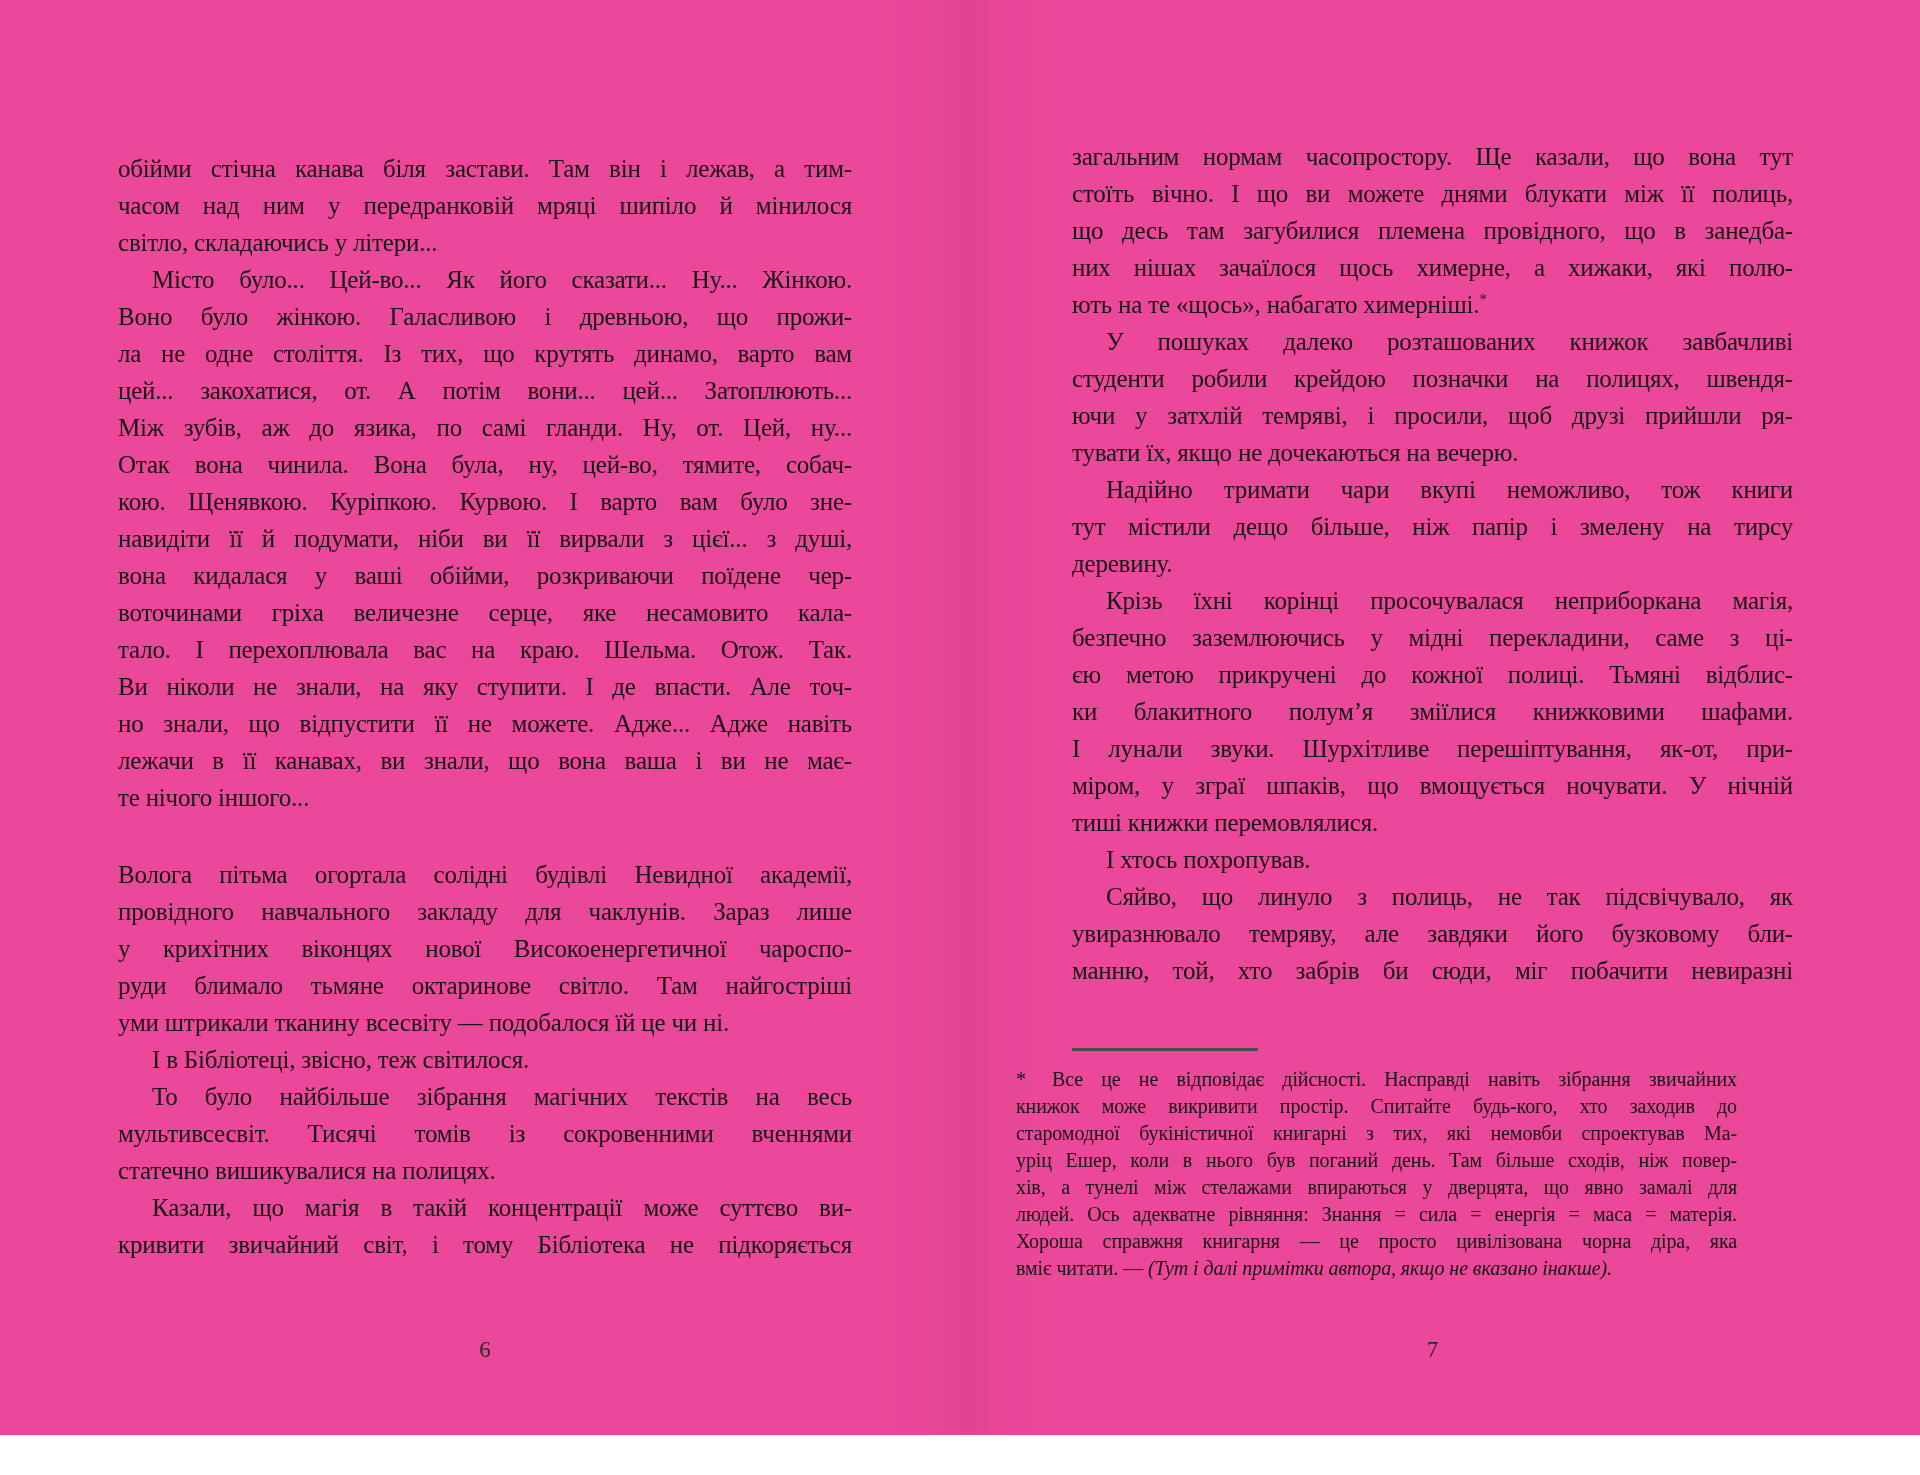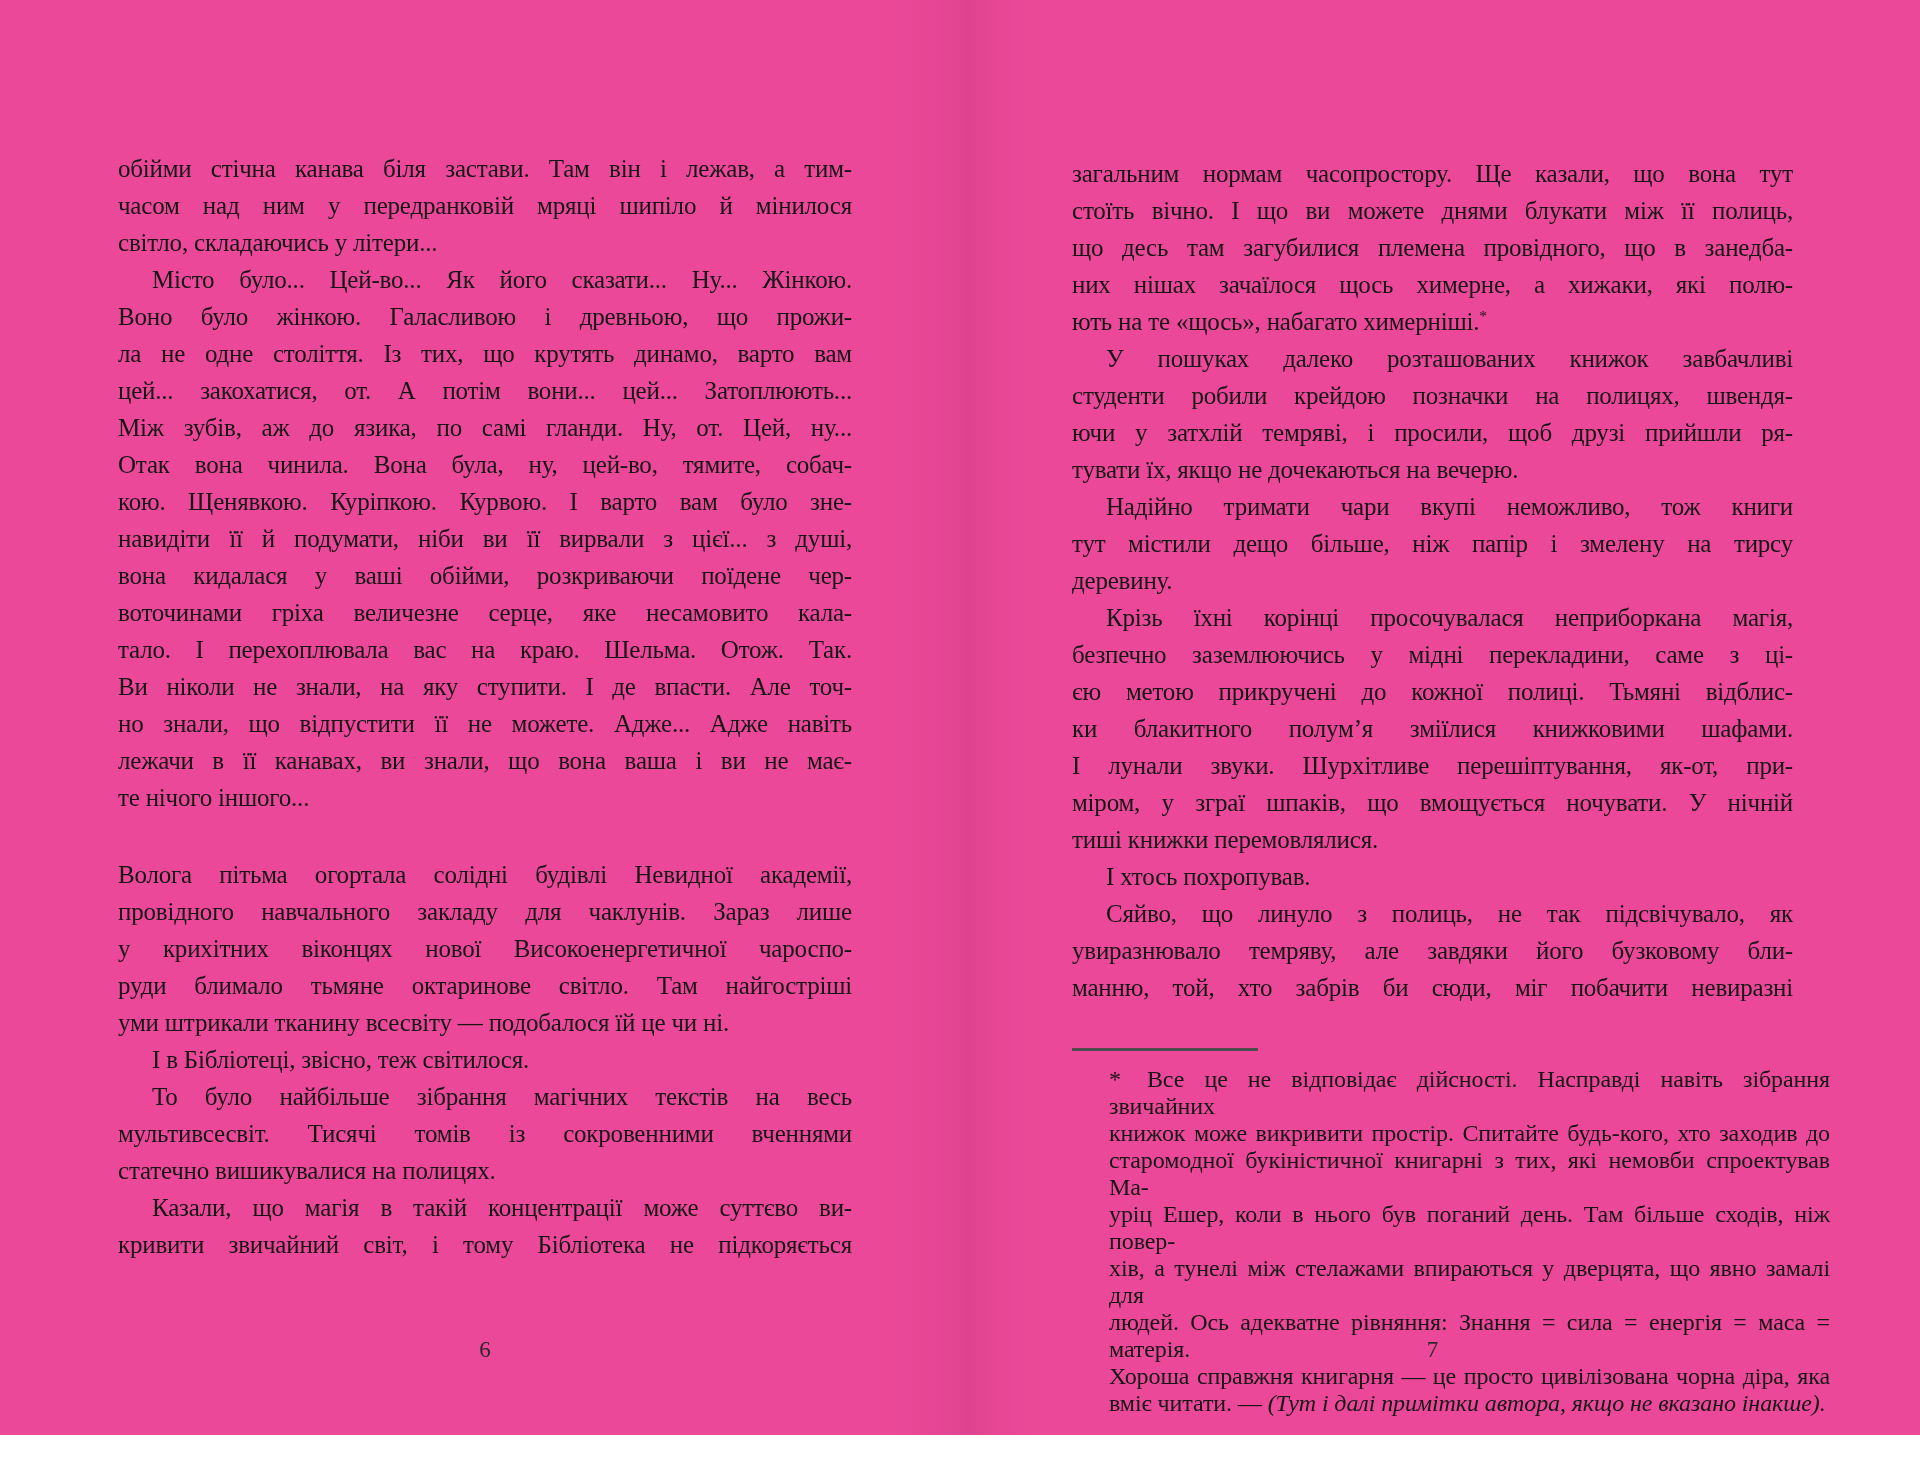--- a/index.html
+++ b/index.html
@@ -20,39 +20,39 @@
     background:linear-gradient(90deg,rgba(0,0,0,0) 0%,rgba(0,0,0,0.035) 42%,rgba(0,0,0,0.055) 52%,rgba(0,0,0,0.02) 70%,rgba(0,0,0,0) 100%);
     pointer-events:none;
   }
   .page-text{
     position:absolute;
     font-size:25px;
     line-height:37px;
     letter-spacing:-0.2px;
   }
   .page-text.left{left:118px;top:150px;width:734px;}
-  .page-text.right{left:1072px;top:155px;width:721px;}
+  .page-text.right{left:1072px;top:138px;width:721px;}
   .para{margin:0;padding:0;}
   .para.section-gap{margin-top:40px;}
   .line{
     text-align:justify;
     text-align-last:justify;
     min-height:37px;
   }
   .fn .line{min-height:27px;}
   .line.last{text-align-last:left;}
   .line.indent{text-indent:34px;}
   sup{font-size:0.62em;line-height:0;vertical-align:super;}
   .fn-rule{
     position:absolute;left:1072px;top:1048px;
     width:186px;height:3px;background:#4d4d4d;
   }
   .fn{
-    position:absolute;left:1109px;top:1066px;width:721px;
-    font-size:24px;line-height:27px;letter-spacing:-0.1px;
+    position:absolute;left:1016px;top:1066px;width:721px;
+    font-size:20px;line-height:27px;letter-spacing:-0.1px;
   }
   .fn-gap{display:inline-block;width:26px;}
   .folio{
     position:absolute;top:1337px;
     font-size:23px;line-height:26px;
     text-align:center;color:#2a2a2a;
   }
   .folio.left{left:118px;width:734px;}
   .folio.right{left:1072px;width:721px;}
   i{font-style:italic;}

